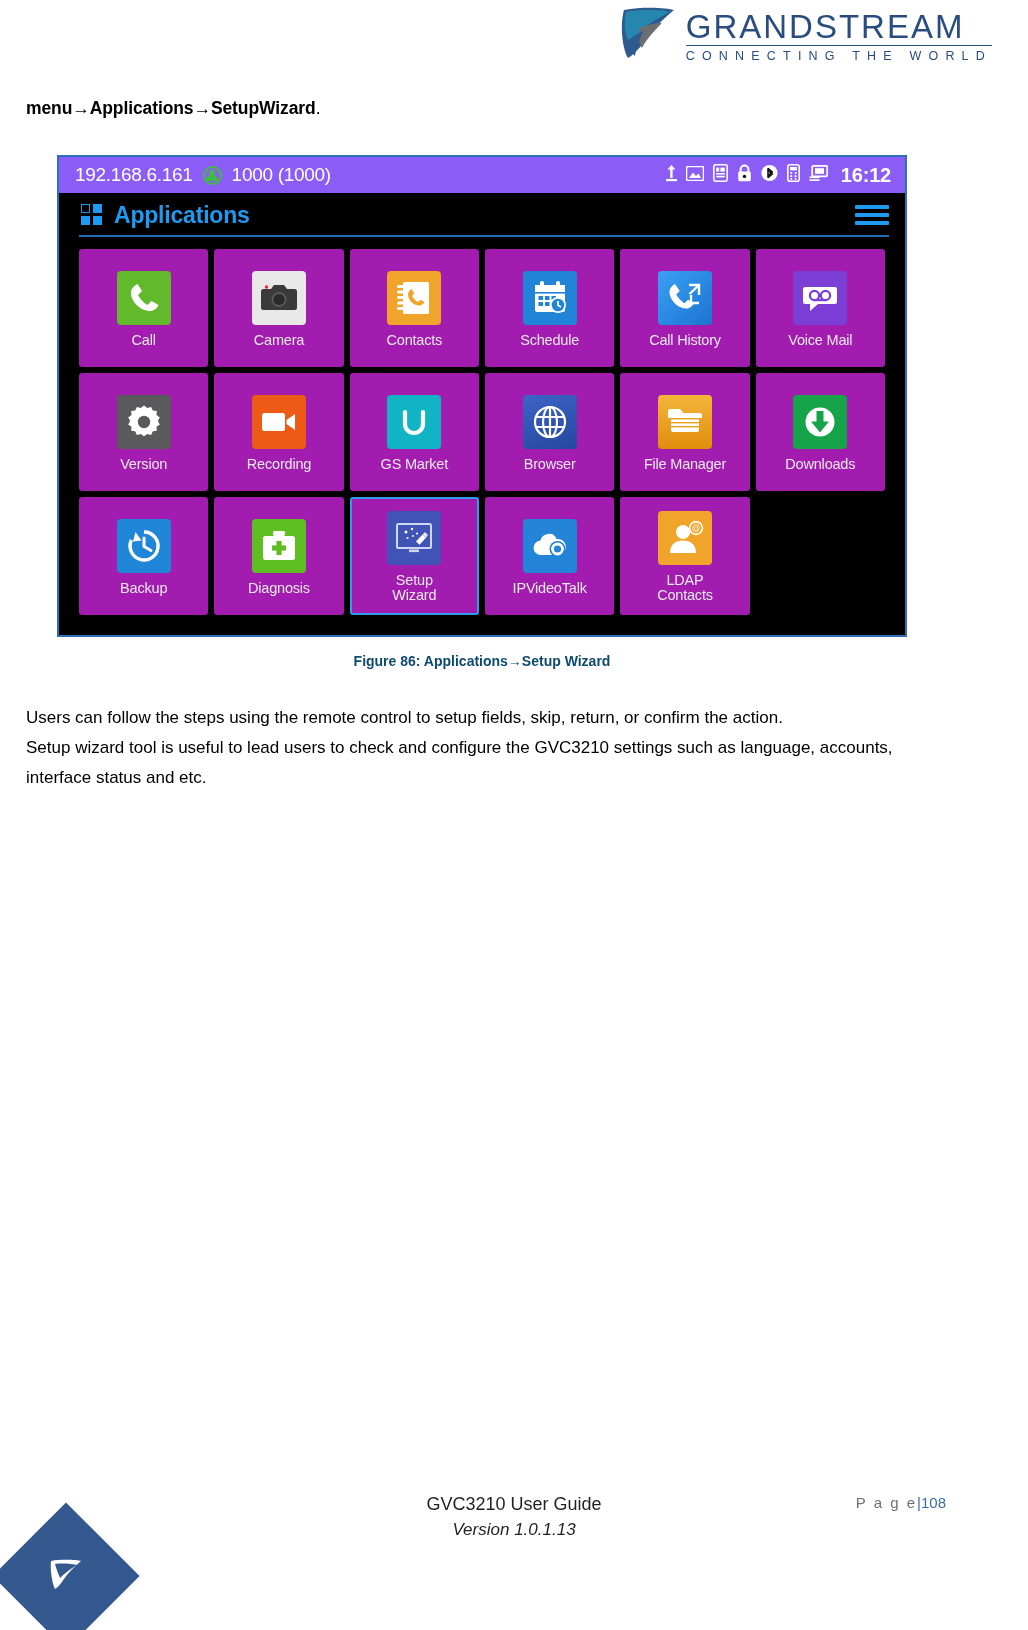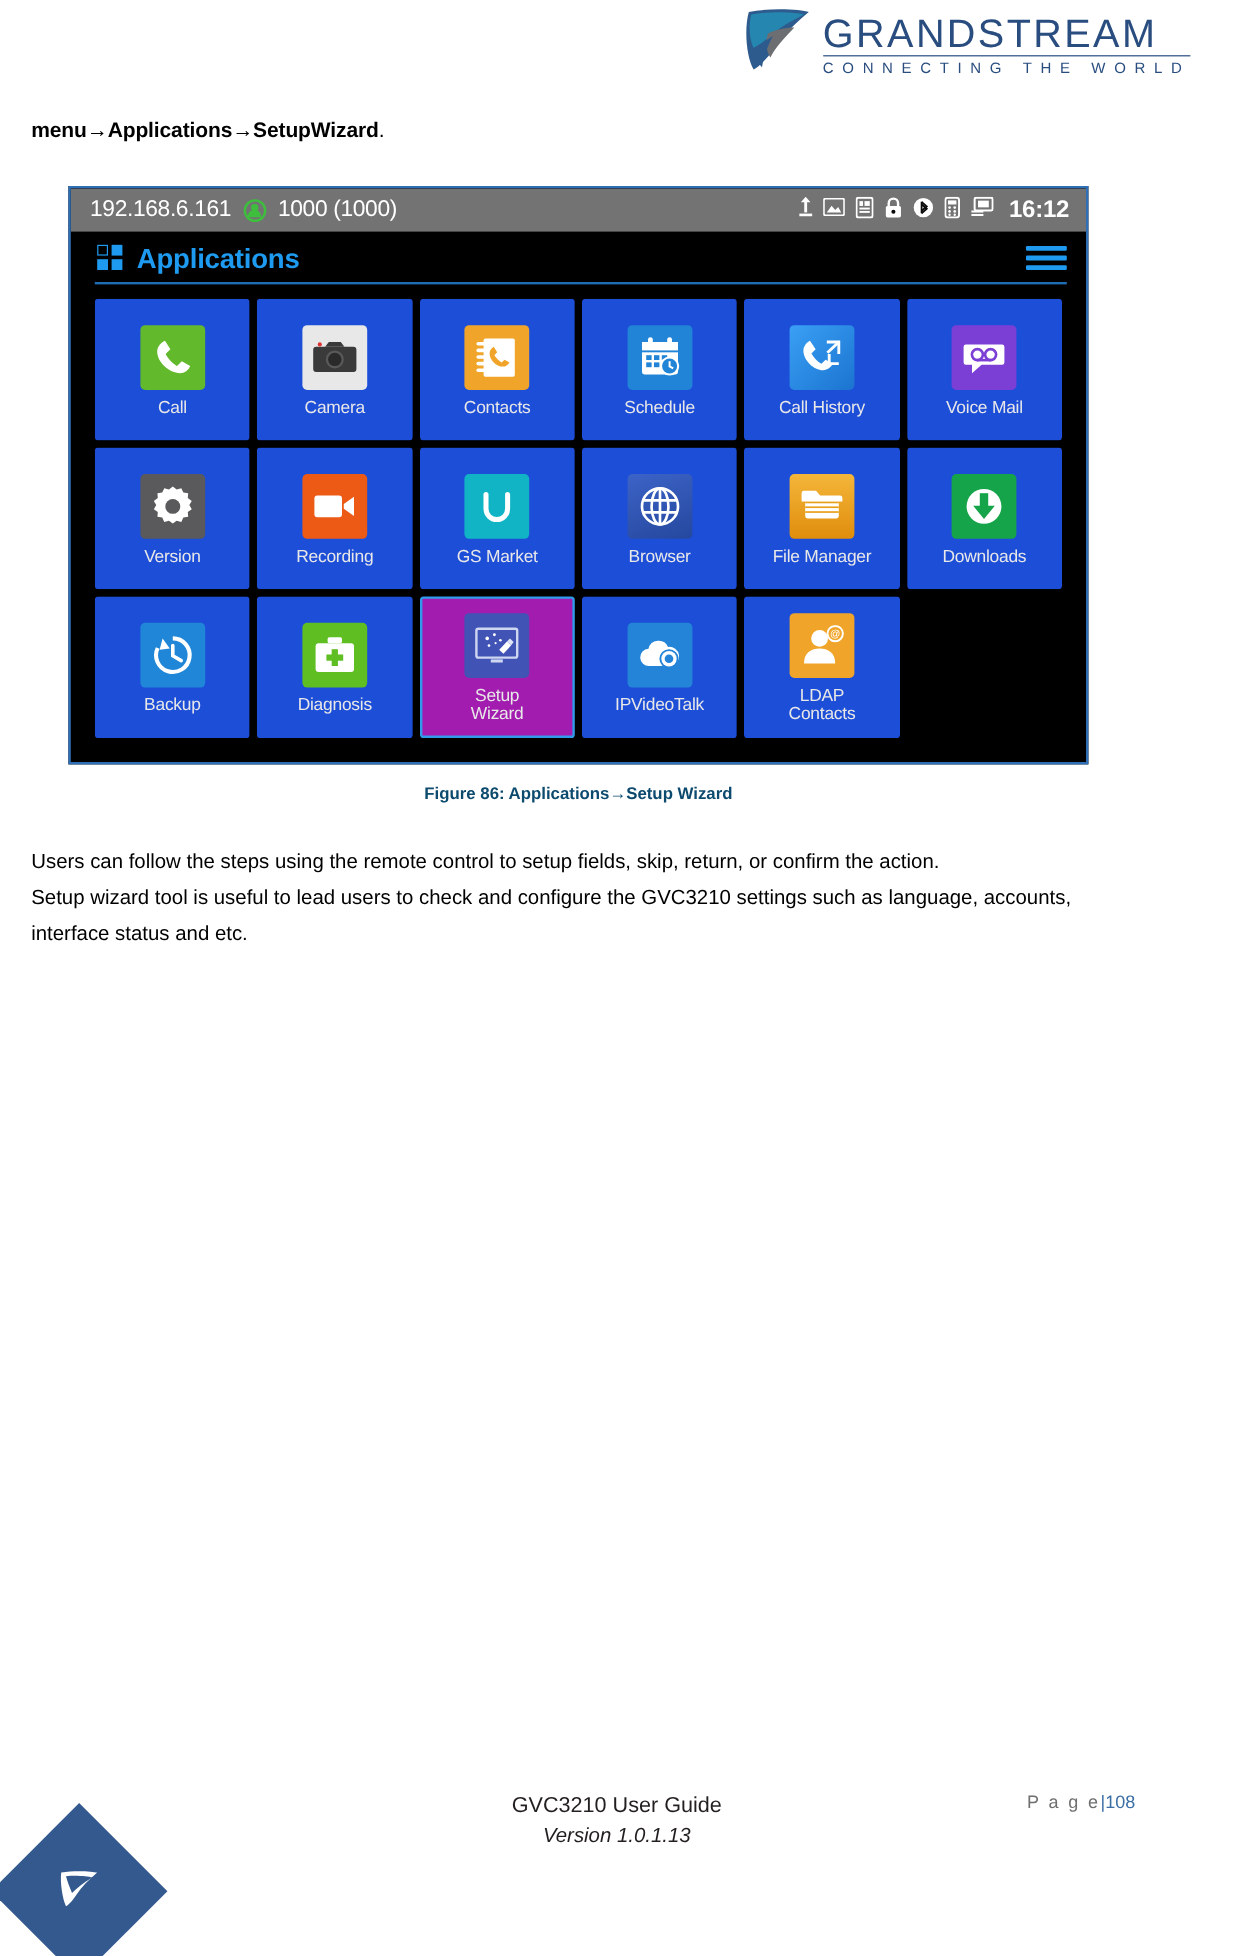--- a/index.html
+++ b/index.html
@@ -70,21 +70,21 @@
     position: relative;
     overflow: hidden;
   }
 
   
   .status-bar {
     height: 36px;
     display: flex;
     align-items: center;
     padding: 0 14px 0 16px;
-    background: #737373;
+    background: #8b5cf6;
     color: #ffffff;
   }
   .status-left {
     display: flex;
     align-items: center;
     gap: 10px;
     font-size: 19px;
     letter-spacing: -0.3px;
   }
   .acct-icon {
@@ -178,21 +178,21 @@
 
   
   .app-grid {
     padding: 12px 20px 10px 20px;
     display: grid;
     grid-template-columns: repeat(6, 1fr);
     grid-auto-rows: 118px;
     gap: 6px 6px;
   }
   .app-tile {
-    background: #1d4ed8;
+    background: #a21caf;
     border-radius: 3px;
     display: flex;
     flex-direction: column;
     align-items: center;
     justify-content: center;
     padding: 8px 2px 6px 2px;
     border: 2px solid transparent;
   }
   .app-tile.selected {
     border: 2px solid #2f9bea;

